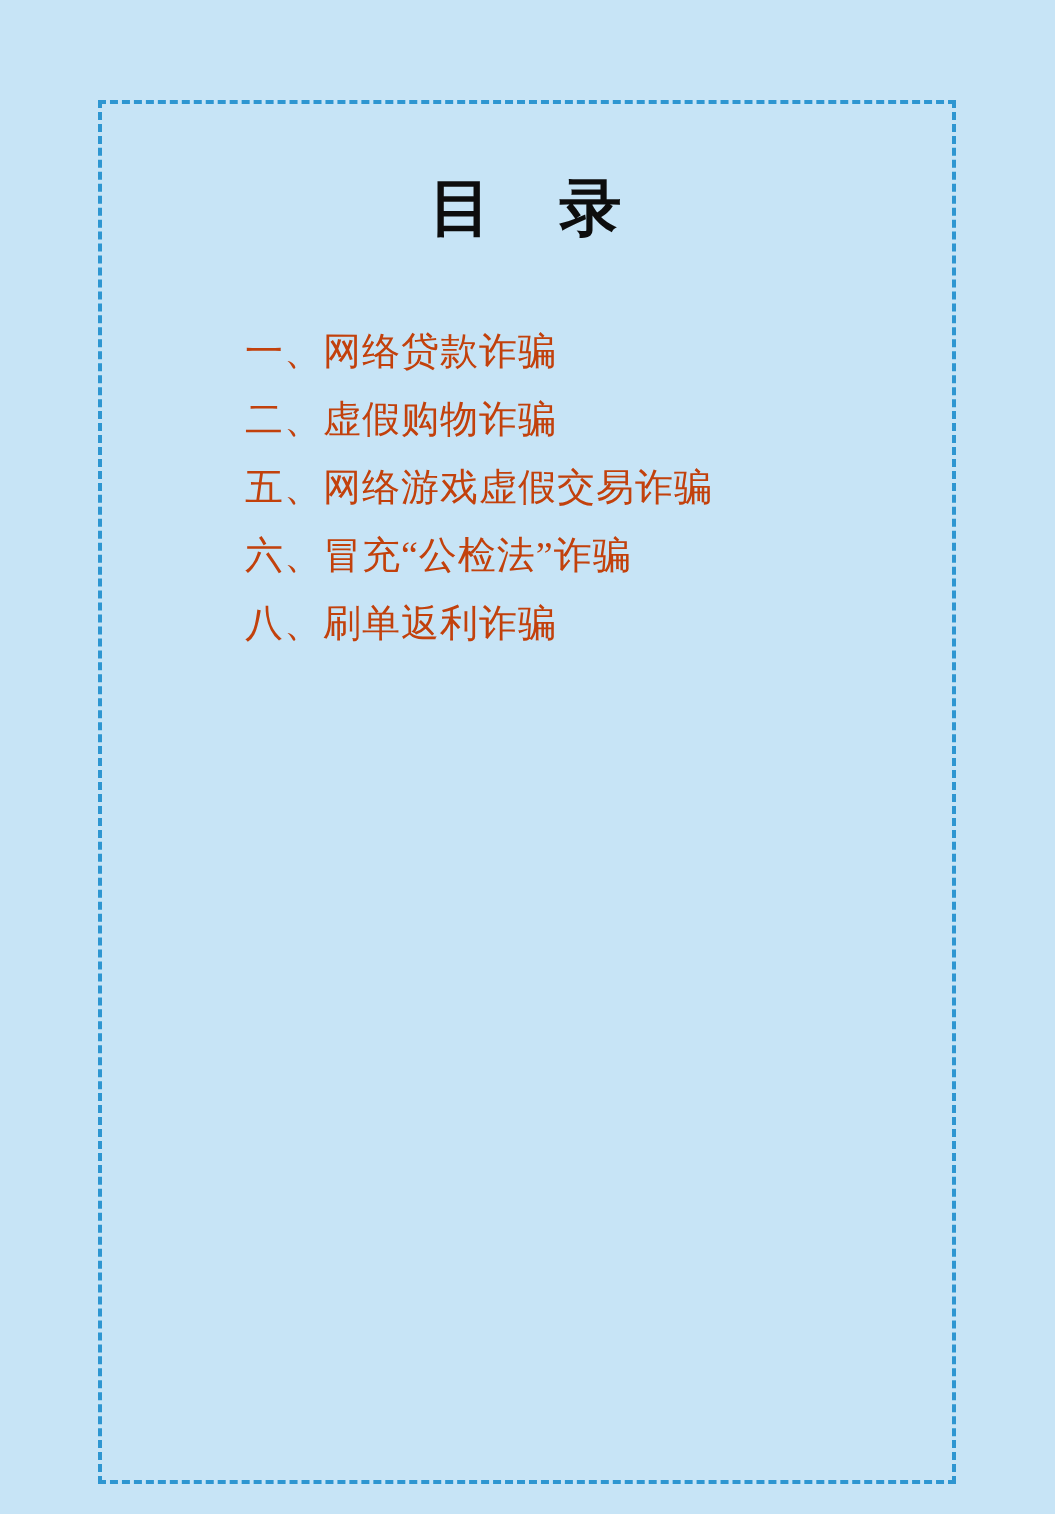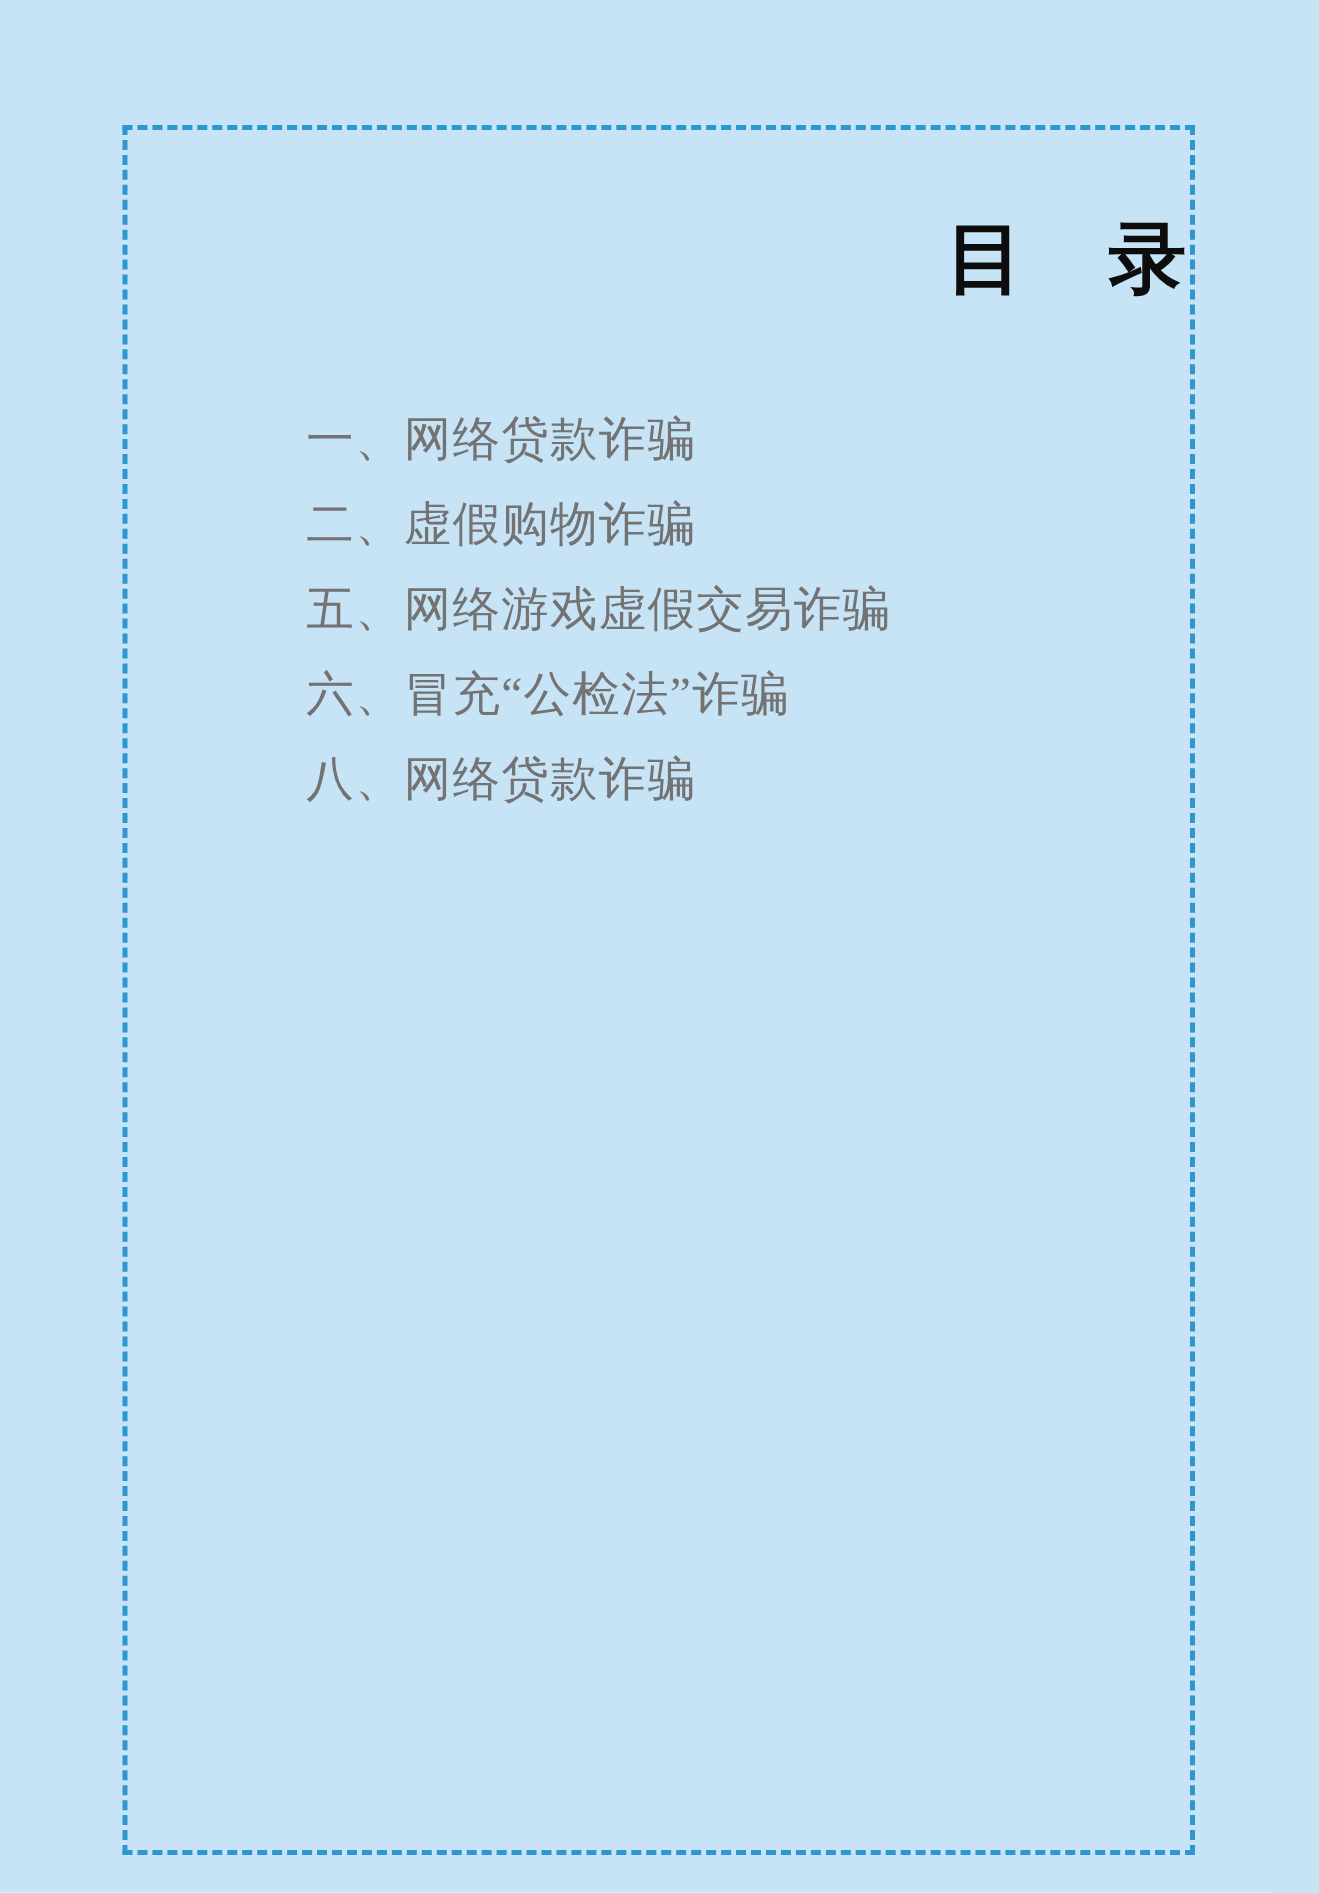--- a/index.html
+++ b/index.html
@@ -16,50 +16,50 @@
     left: 98px;
     top: 100px;
     width: 858px;
     height: 1384px;
     box-sizing: border-box;
     border: 4px dashed #2e96d1;
   }
   .title {
     margin: 0;
     padding-top: 70px;
-    text-align: right;
+    text-align: center;
     font-size: 62px;
     line-height: 1.1;
     font-weight: 700;
     color: #0d0d0d;
     letter-spacing: 3px;
   }
   .toc {
     list-style: none;
     margin: 75px 0 0 0;
     padding: 0 20px 0 143px;
   }
   .toc-item {
     height: 68px;
     display: flex;
     align-items: center;
     font-size: 38px;
     font-weight: 500;
-    color: #737373;
+    color: #c2410c;
     letter-spacing: 1px;
     white-space: nowrap;
   }
 </style>
 </head>
 <body>
 
 <div class="page">
   <div class="frame">
     <h1 class="title">目　录</h1>
     <ul class="toc">
       <li class="toc-item">一、网络贷款诈骗</li>
       <li class="toc-item">二、虚假购物诈骗</li>
       <li class="toc-item">五、网络游戏虚假交易诈骗</li>
       <li class="toc-item">六、冒充“公检法”诈骗</li>
-      <li class="toc-item">八、网络贷款诈骗</li>
+      <li class="toc-item">八、刷单返利诈骗</li>
     </ul>
   </div>
 </div>
 
 </body></html>

